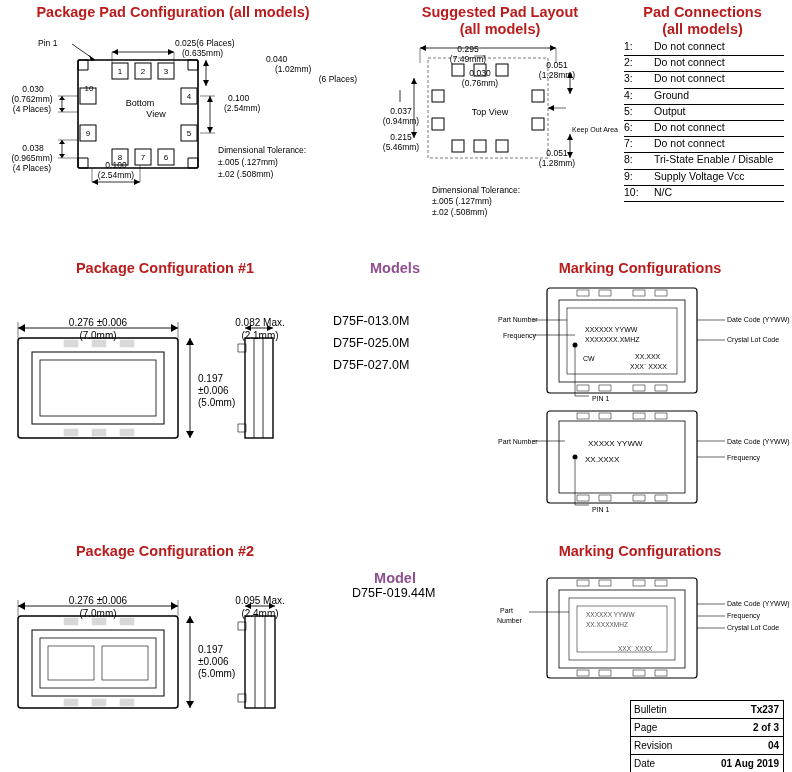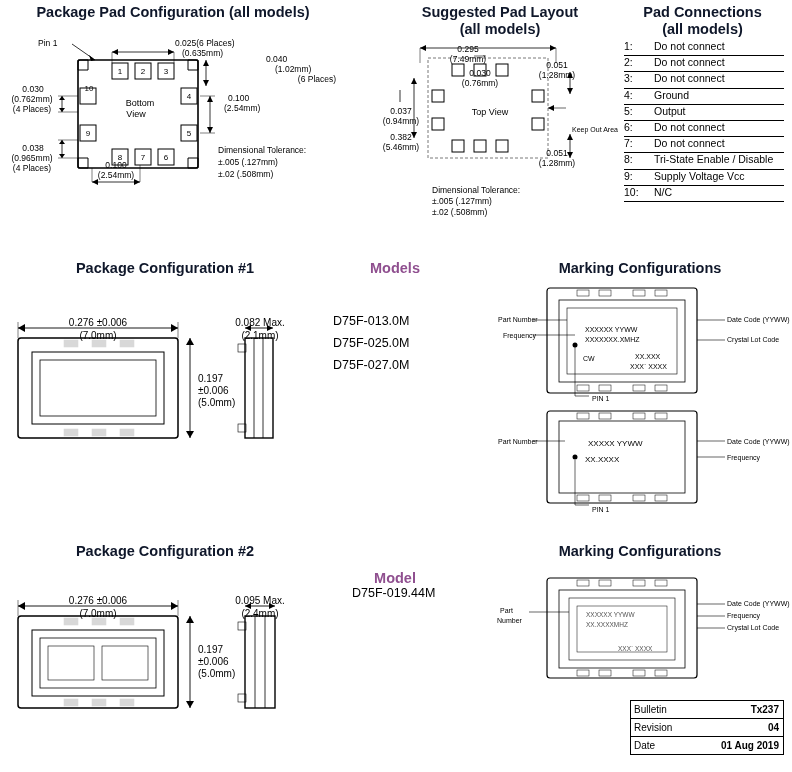--- a/index.html
+++ b/index.html
@@ -5,21 +5,21 @@
   html,body{margin:0;padding:0;}
   body{
     width:792px;height:772px;position:relative;
     background:#ffffff;
     font-family:"Liberation Sans", sans-serif;
     color:#000;
     overflow:hidden;
   }
   .abs{position:absolute;}
   .hdr{
-    color:#0f172a;font-weight:bold;font-size:14.5px;text-align:center;
+    color:#b91c1c;font-weight:bold;font-size:14.5px;text-align:center;
   }
   .sub-hdr{color:#8f4f8f;font-weight:bold;font-size:14.5px;text-align:center;}
   .tiny{font-size:7px;line-height:9px;}
   .dim{font-size:8.5px;line-height:10px;text-align:center;}
   .dim9{font-size:9px;line-height:11px;}
   .note{font-size:8.5px;line-height:10.5px;}
   .model{font-size:12.5px;line-height:22px;}
   
   .pc-row{position:relative;height:16.2px;}
   .pc-num{position:absolute;left:0;top:0;font-size:10.5px;}
@@ -113,27 +113,27 @@
 <div class="abs padlbl" style="left:181px;top:92px;width:16px;">4</div>
 <div class="abs padlbl" style="left:181px;top:129px;width:16px;">5</div>
 <div class="abs padlbl" style="left:158px;top:153px;width:16px;">6</div>
 <div class="abs padlbl" style="left:135px;top:153px;width:16px;">7</div>
 <div class="abs padlbl" style="left:112px;top:153px;width:16px;">8</div>
 <div class="abs padlbl" style="left:80px;top:129px;width:16px;">9</div>
 <div class="abs padlbl" style="left:80px;top:84px;width:18px;">10</div>
 
 <div class="abs" style="left:38px;top:38px;font-size:8.5px;">Pin 1</div>
 <div class="abs dim" style="left:110px;top:98px;width:60px;font-size:9px;">Bottom</div>
-<div class="abs dim" style="left:106px;top:109px;width:60px;font-size:9px;">View</div>
+<div class="abs dim" style="left:126px;top:109px;width:60px;font-size:9px;">View</div>
 
 <div class="abs dim" style="left:175px;top:38px;width:110px;text-align:left;">0.025(6 Places)</div>
 <div class="abs dim" style="left:182px;top:48px;width:110px;text-align:left;">(0.635mm)</div>
 <div class="abs dim" style="left:266px;top:54px;width:70px;text-align:left;">0.040</div>
 <div class="abs dim" style="left:275px;top:64px;width:80px;text-align:left;">(1.02mm)</div>
-<div class="abs dim" style="left:277px;top:74px;width:80px;text-align:center;">(6 Places)</div>
+<div class="abs dim" style="left:277px;top:74px;width:80px;text-align:right;">(6 Places)</div>
 <div class="abs dim" style="left:228px;top:93px;width:60px;text-align:left;">0.100</div>
 <div class="abs dim" style="left:224px;top:103px;width:64px;text-align:left;">(2.54mm)</div>
 
 <div class="abs dim" style="left:6px;top:84px;width:54px;">0.030</div>
 <div class="abs dim" style="left:2px;top:94px;width:60px;">(0.762mm)</div>
 <div class="abs dim" style="left:4px;top:104px;width:56px;">(4 Places)</div>
 <div class="abs dim" style="left:6px;top:143px;width:54px;">0.038</div>
 <div class="abs dim" style="left:2px;top:153px;width:60px;">(0.965mm)</div>
 <div class="abs dim" style="left:4px;top:163px;width:56px;">(4 Places)</div>
 
@@ -189,21 +189,21 @@
 </div>
 
 <div class="abs dim" style="left:438px;top:44px;width:60px;">0.295</div>
 <div class="abs dim" style="left:436px;top:54px;width:64px;">(7.49mm)</div>
 <div class="abs dim" style="left:455px;top:68px;width:50px;">0.030</div>
 <div class="abs dim" style="left:452px;top:78px;width:56px;">(0.76mm)</div>
 <div class="abs dim" style="left:533px;top:60px;width:48px;">0.051</div>
 <div class="abs dim" style="left:529px;top:70px;width:56px;">(1.28mm)</div>
 <div class="abs dim" style="left:380px;top:106px;width:42px;">0.037</div>
 <div class="abs dim" style="left:377px;top:116px;width:48px;">(0.94mm)</div>
-<div class="abs dim" style="left:380px;top:132px;width:42px;">0.382</div>
+<div class="abs dim" style="left:380px;top:132px;width:42px;">0.215</div>
 <div class="abs dim" style="left:377px;top:142px;width:48px;">(5.46mm)</div>
 <div class="abs dim" style="left:533px;top:148px;width:48px;">0.051</div>
 <div class="abs dim" style="left:529px;top:158px;width:56px;">(1.28mm)</div>
 
 <div class="abs dim9" style="left:460px;top:107px;width:60px;text-align:center;">Top View</div>
 <div class="abs tiny" style="left:572px;top:125px;">Keep Out Area</div>
 
 <div class="abs note" style="left:432px;top:185px;">Dimensional Tolerance:</div>
 <div class="abs note" style="left:432px;top:196px;">±.005 (.127mm)</div>
 <div class="abs note" style="left:432px;top:207px;">±.02   (.508mm)</div>
@@ -453,20 +453,24 @@
 <div class="abs" style="left:586px;top:611px;font-size:6.5px;color:#555;">XXXXXX YYWW</div>
 <div class="abs" style="left:586px;top:621px;font-size:6.5px;color:#555;">XX.XXXXMHZ</div>
 <div class="abs" style="left:618px;top:645px;font-size:6.5px;color:#555;">XXX` XXXX</div>
 
 <div id="bulletin">
   <div class="brow">
     <span class="bl">Bulletin</span>
     <span class="bv">Tx237</span>
   </div>
   <div class="brow">
+    <span class="bl">Page</span>
+    <span class="bv">2 of 3</span>
+  </div>
+  <div class="brow">
     <span class="bl">Revision</span>
     <span class="bv">04</span>
   </div>
   <div class="brow">
     <span class="bl">Date</span>
     <span class="bv">01 Aug 2019</span>
   </div>
 </div>
 
 </body></html>

